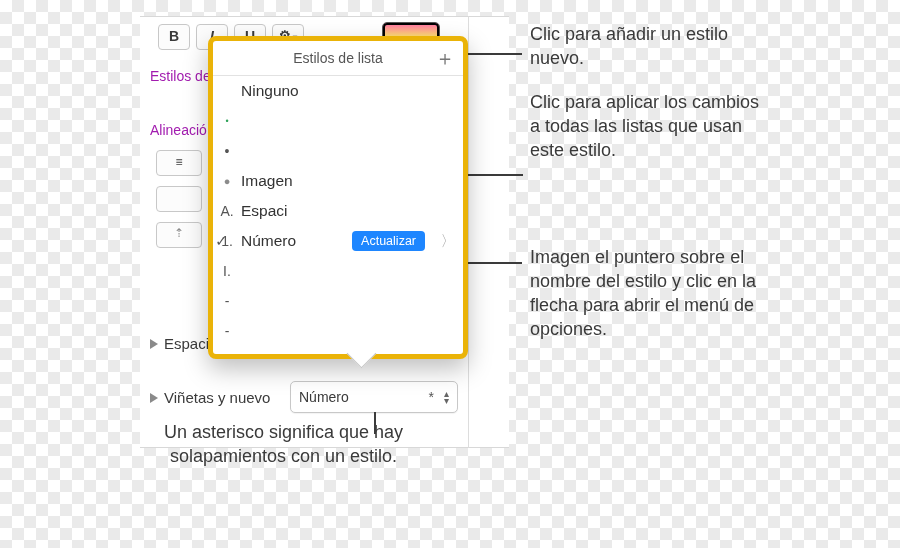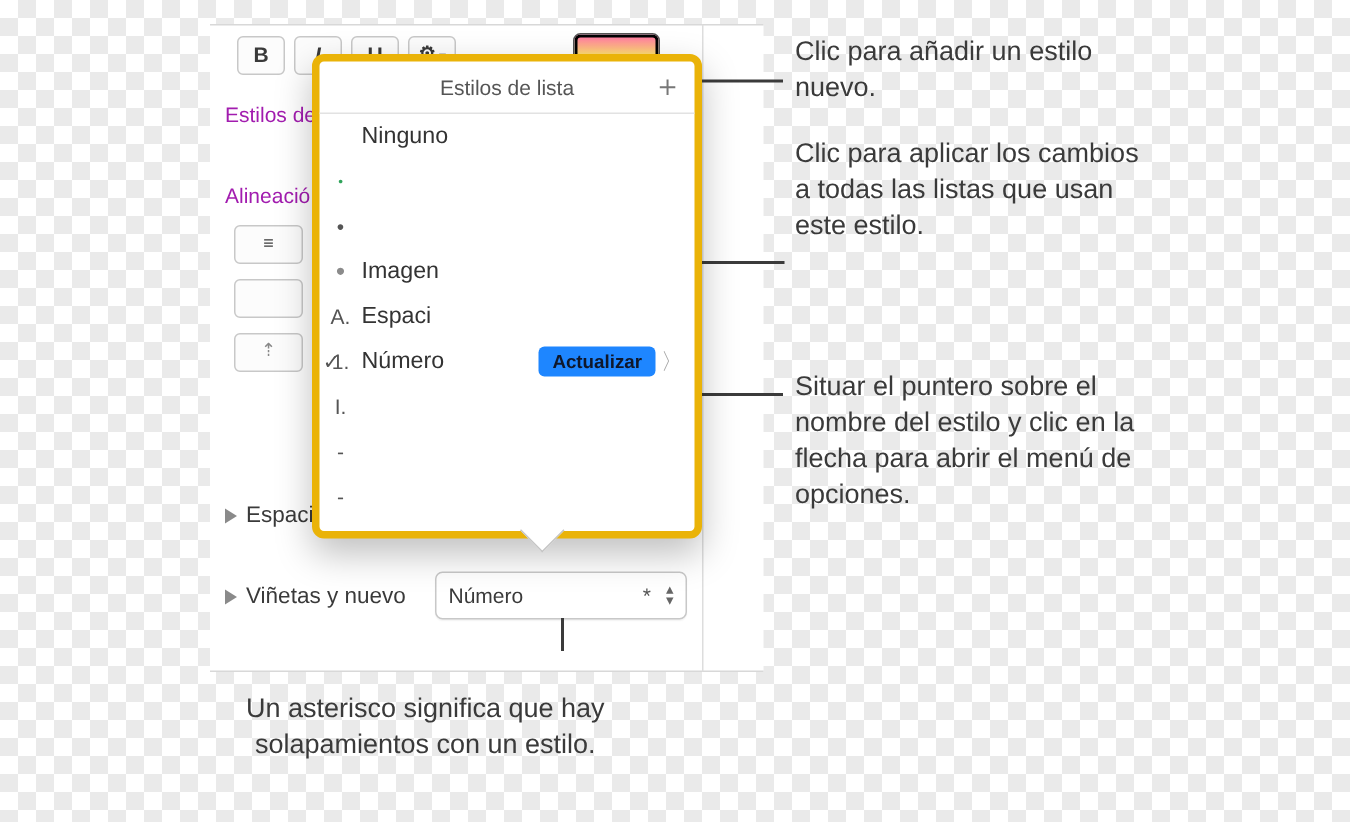--- a/index.html
+++ b/index.html
@@ -36,31 +36,31 @@
   .dd .chev div{height:7px}
 
   
   .pop{position:absolute;left:208px;top:36px;width:250px;background:#fff;border:5px solid #eab308;border-radius:8px;box-shadow:0 10px 24px rgba(0,0,0,.25);padding-bottom:8px;z-index:5}
   .pop-head{position:relative;height:34px;border-bottom:1px solid #e2e2e2;text-align:center;line-height:34px;font-size:14px;color:#555}
   .pop-add{position:absolute;right:8px;top:0;height:34px;line-height:34px;font-size:20px;color:#777;cursor:default}
   .pop-row{position:relative;height:30px;display:flex;align-items:center;font-size:15.5px;color:#333}
   .pop-row .chk{position:absolute;left:-2px;width:20px;text-align:center;font-size:14px;color:#555}
   .pop-row .pre{width:28px;text-align:center;color:#555;font-size:14px}
   .pop-row .lbl{flex:1}
-  .pop-row .upd{background:#1e86ff;color:#0f172a;font-size:12.5px;font-weight:700;padding:3px 9px;border-radius:4px;margin-right:2px}
+  .pop-row .upd{background:#1e86ff;color:#ffffff;font-size:12.5px;font-weight:400;padding:3px 9px;border-radius:4px;margin-right:14px}
   .pop-row .arrow{width:18px;text-align:center;color:#a8a8a8;font-size:15px;padding-right:6px}
   .pop-row.sel{}
   .pop-tip{position:absolute;left:138px;bottom:-10px;width:20px;height:20px;background:#fff;border-right:1px solid #c5c5c5;border-bottom:1px solid #c5c5c5;transform:rotate(45deg)}
 
   
   .co{position:absolute;color:#3a3a3a;font-size:18px;line-height:24px}
   .co1{left:530px;top:22px;width:230px}
   .co2{left:530px;top:90px;width:230px}
   .co3{left:530px;top:245px;width:260px}
-  .co4{left:156px;top:460px;width:255px;text-align:center}
+  .co4{left:156px;top:420px;width:255px;text-align:center}
 
   
   .ln{position:absolute;background:#3b3b3b;z-index:4}
   .lnH{height:1.5px}
   .lnV{width:1.5px}
 </style>
 </head>
 <body>
 
 <div class="checker"></div>
@@ -159,16 +159,16 @@
 
   <div class="ln lnV" style="left:427px;top:174px;height:88px"></div>
   <div class="ln lnH" style="left:427px;top:174px;width:96px"></div>
 
   <div class="ln lnH" style="left:462px;top:262px;width:60px"></div>
 
   <div class="ln lnV" style="left:374px;top:412px;height:22px"></div>
 
   <div class="co co1">Clic para añadir un estilo nuevo.</div>
   <div class="co co2">Clic para aplicar los cambios a todas las listas que usan este estilo.</div>
-  <div class="co co3">Situar el puntero sobre el nombre del estilo y clic en la flecha para abrir el menú de opciones.</div>
+  <div class="co co3">Imagen el puntero sobre el nombre del estilo y clic en la flecha para abrir el menú de opciones.</div>
   <div class="co co4">Un asterisco significa que hay solapamientos con un estilo.</div>
 
 </div>
 
 </body></html>

